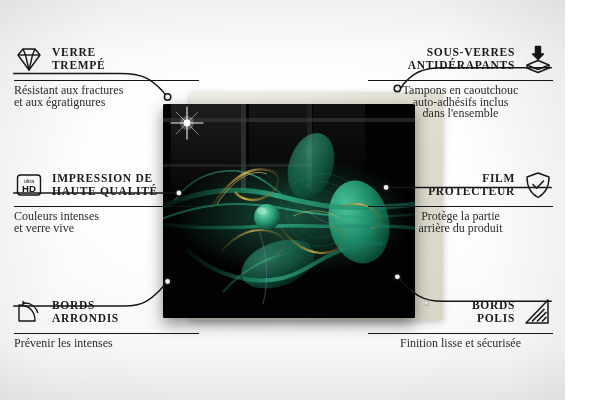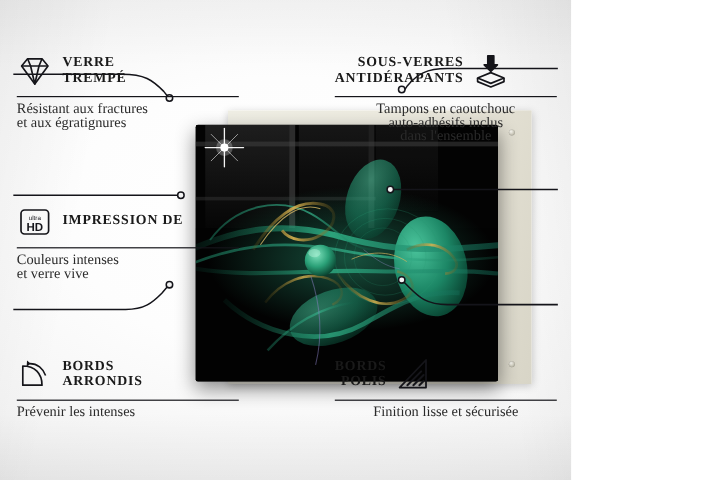--- a/index.html
+++ b/index.html
@@ -2,21 +2,21 @@
 <html><head>
 <meta charset="utf-8">
 <style>
   html,body{margin:0;padding:0;}
   body{
     width:600px;height:400px;overflow:hidden;
     font-family:"Liberation Serif", serif;
     background:#ffffff;
   }
   .stage{
-    position:relative;width:476px;height:400px;overflow:hidden;
+    position:relative;width:565px;height:400px;overflow:hidden;
     background:
       radial-gradient(120% 90% at 50% 45%, #ffffff 0%, #fdfdfd 32%, #f4f4f4 62%, #e9e9e9 88%, #e4e4e4 100%);
   }
   .stage::before{
     content:"";position:absolute;inset:0;
     background:
       linear-gradient(100deg, rgba(0,0,0,0.045) 0%, rgba(0,0,0,0) 18%),
       linear-gradient(-100deg, rgba(0,0,0,0.05) 0%, rgba(0,0,0,0) 20%),
       linear-gradient(180deg, rgba(0,0,0,0.03) 0%, rgba(0,0,0,0) 14%, rgba(0,0,0,0) 86%, rgba(0,0,0,0.05) 100%);
     pointer-events:none;
@@ -43,21 +43,21 @@
     overflow:hidden;
   }
   .glassart{position:absolute;inset:0;}
   .sparkle{
     position:absolute;left:7px;top:2px;width:34px;height:34px;pointer-events:none;z-index:6;
   }
 
   
   .feat{position:absolute;width:185px;}
   .feat .head{display:flex;align-items:center;gap:8px;height:38px;}
-  .feat.right .head{flex-direction:row;justify-content:flex-start;}
+  .feat.right .head{flex-direction:row;justify-content:flex-end;}
   .ftitle{
     font-size:11.5px;letter-spacing:.7px;font-weight:bold;color:#1a1a1a;
     line-height:13.5px;text-transform:uppercase;font-family:"Liberation Serif",serif;
   }
   .feat.left .ftitle{text-align:left;}
   .feat.right .ftitle{text-align:right;}
   .rule{height:0;border-top:1.3px solid #15151a;margin-top:2px;}
   .fdesc{
     font-size:12px;line-height:11.6px;color:#2b2b2b;margin-top:4px;
     font-family:"Liberation Serif",serif;
@@ -227,20 +227,21 @@
 
   <div class="feat left f2">
     <div class="head">
       <svg class="icon" viewBox="0 0 30 30">
         <rect x="3.5" y="5" width="23" height="20" rx="3" fill="none" stroke="#15151a" stroke-width="1.4"></rect>
         <text x="15" y="13.4" text-anchor="middle" font-family="Liberation Sans, sans-serif" font-size="5.2" fill="#15151a">ultra</text>
         <text x="15" y="22.2" text-anchor="middle" font-family="Liberation Sans, sans-serif" font-size="9.6" font-weight="bold" fill="#15151a">HD</text>
       </svg>
       <div class="ftitle">
         <div>IMPRESSION DE</div>
+        <div>HAUTE QUALITÉ</div>
       </div>
     </div>
     <div class="rule"></div>
     <div class="fdesc">
       <div>Couleurs intenses</div>
       <div>et verre vive</div>
     </div>
   </div>
 
   <div class="feat left f3">
@@ -276,20 +277,37 @@
       </svg>
     </div>
     <div class="rule"></div>
     <div class="fdesc">
       <div>Tampons en caoutchouc</div>
       <div>auto-adhésifs inclus</div>
       <div>dans l'ensemble</div>
     </div>
   </div>
 
+  <div class="feat right f5">
+    <div class="head">
+      <div class="ftitle">
+        <div>FILM</div>
+        <div>PROTECTEUR</div>
+      </div>
+      <svg class="icon" viewBox="0 0 30 30">
+        <path d="M15,3 L26,7 C26,17 21.5,24 15,27.5 C8.5,24 4,17 4,7 Z" fill="none" stroke="#15151a" stroke-width="1.4" stroke-linejoin="round"></path>
+        <path d="M10,14.5 L13.6,18.2 L20.5,11" fill="none" stroke="#15151a" stroke-width="1.5" stroke-linecap="round" stroke-linejoin="round"></path>
+      </svg>
+    </div>
+    <div class="rule"></div>
+    <div class="fdesc">
+      <div>Protège la partie</div>
+      <div>arrière du produit</div>
+    </div>
+  </div>
 
   <div class="feat right f6">
     <div class="head">
       <div class="ftitle">
         <div>BORDS</div>
         <div>POLIS</div>
       </div>
       <svg class="icon" viewBox="0 0 30 30">
         <path d="M25,3 L25,26 L3,26 Z" fill="none" stroke="#15151a" stroke-width="1.5" stroke-linejoin="round"></path>
         <g stroke="#15151a" stroke-width="1.7" stroke-linecap="round">

